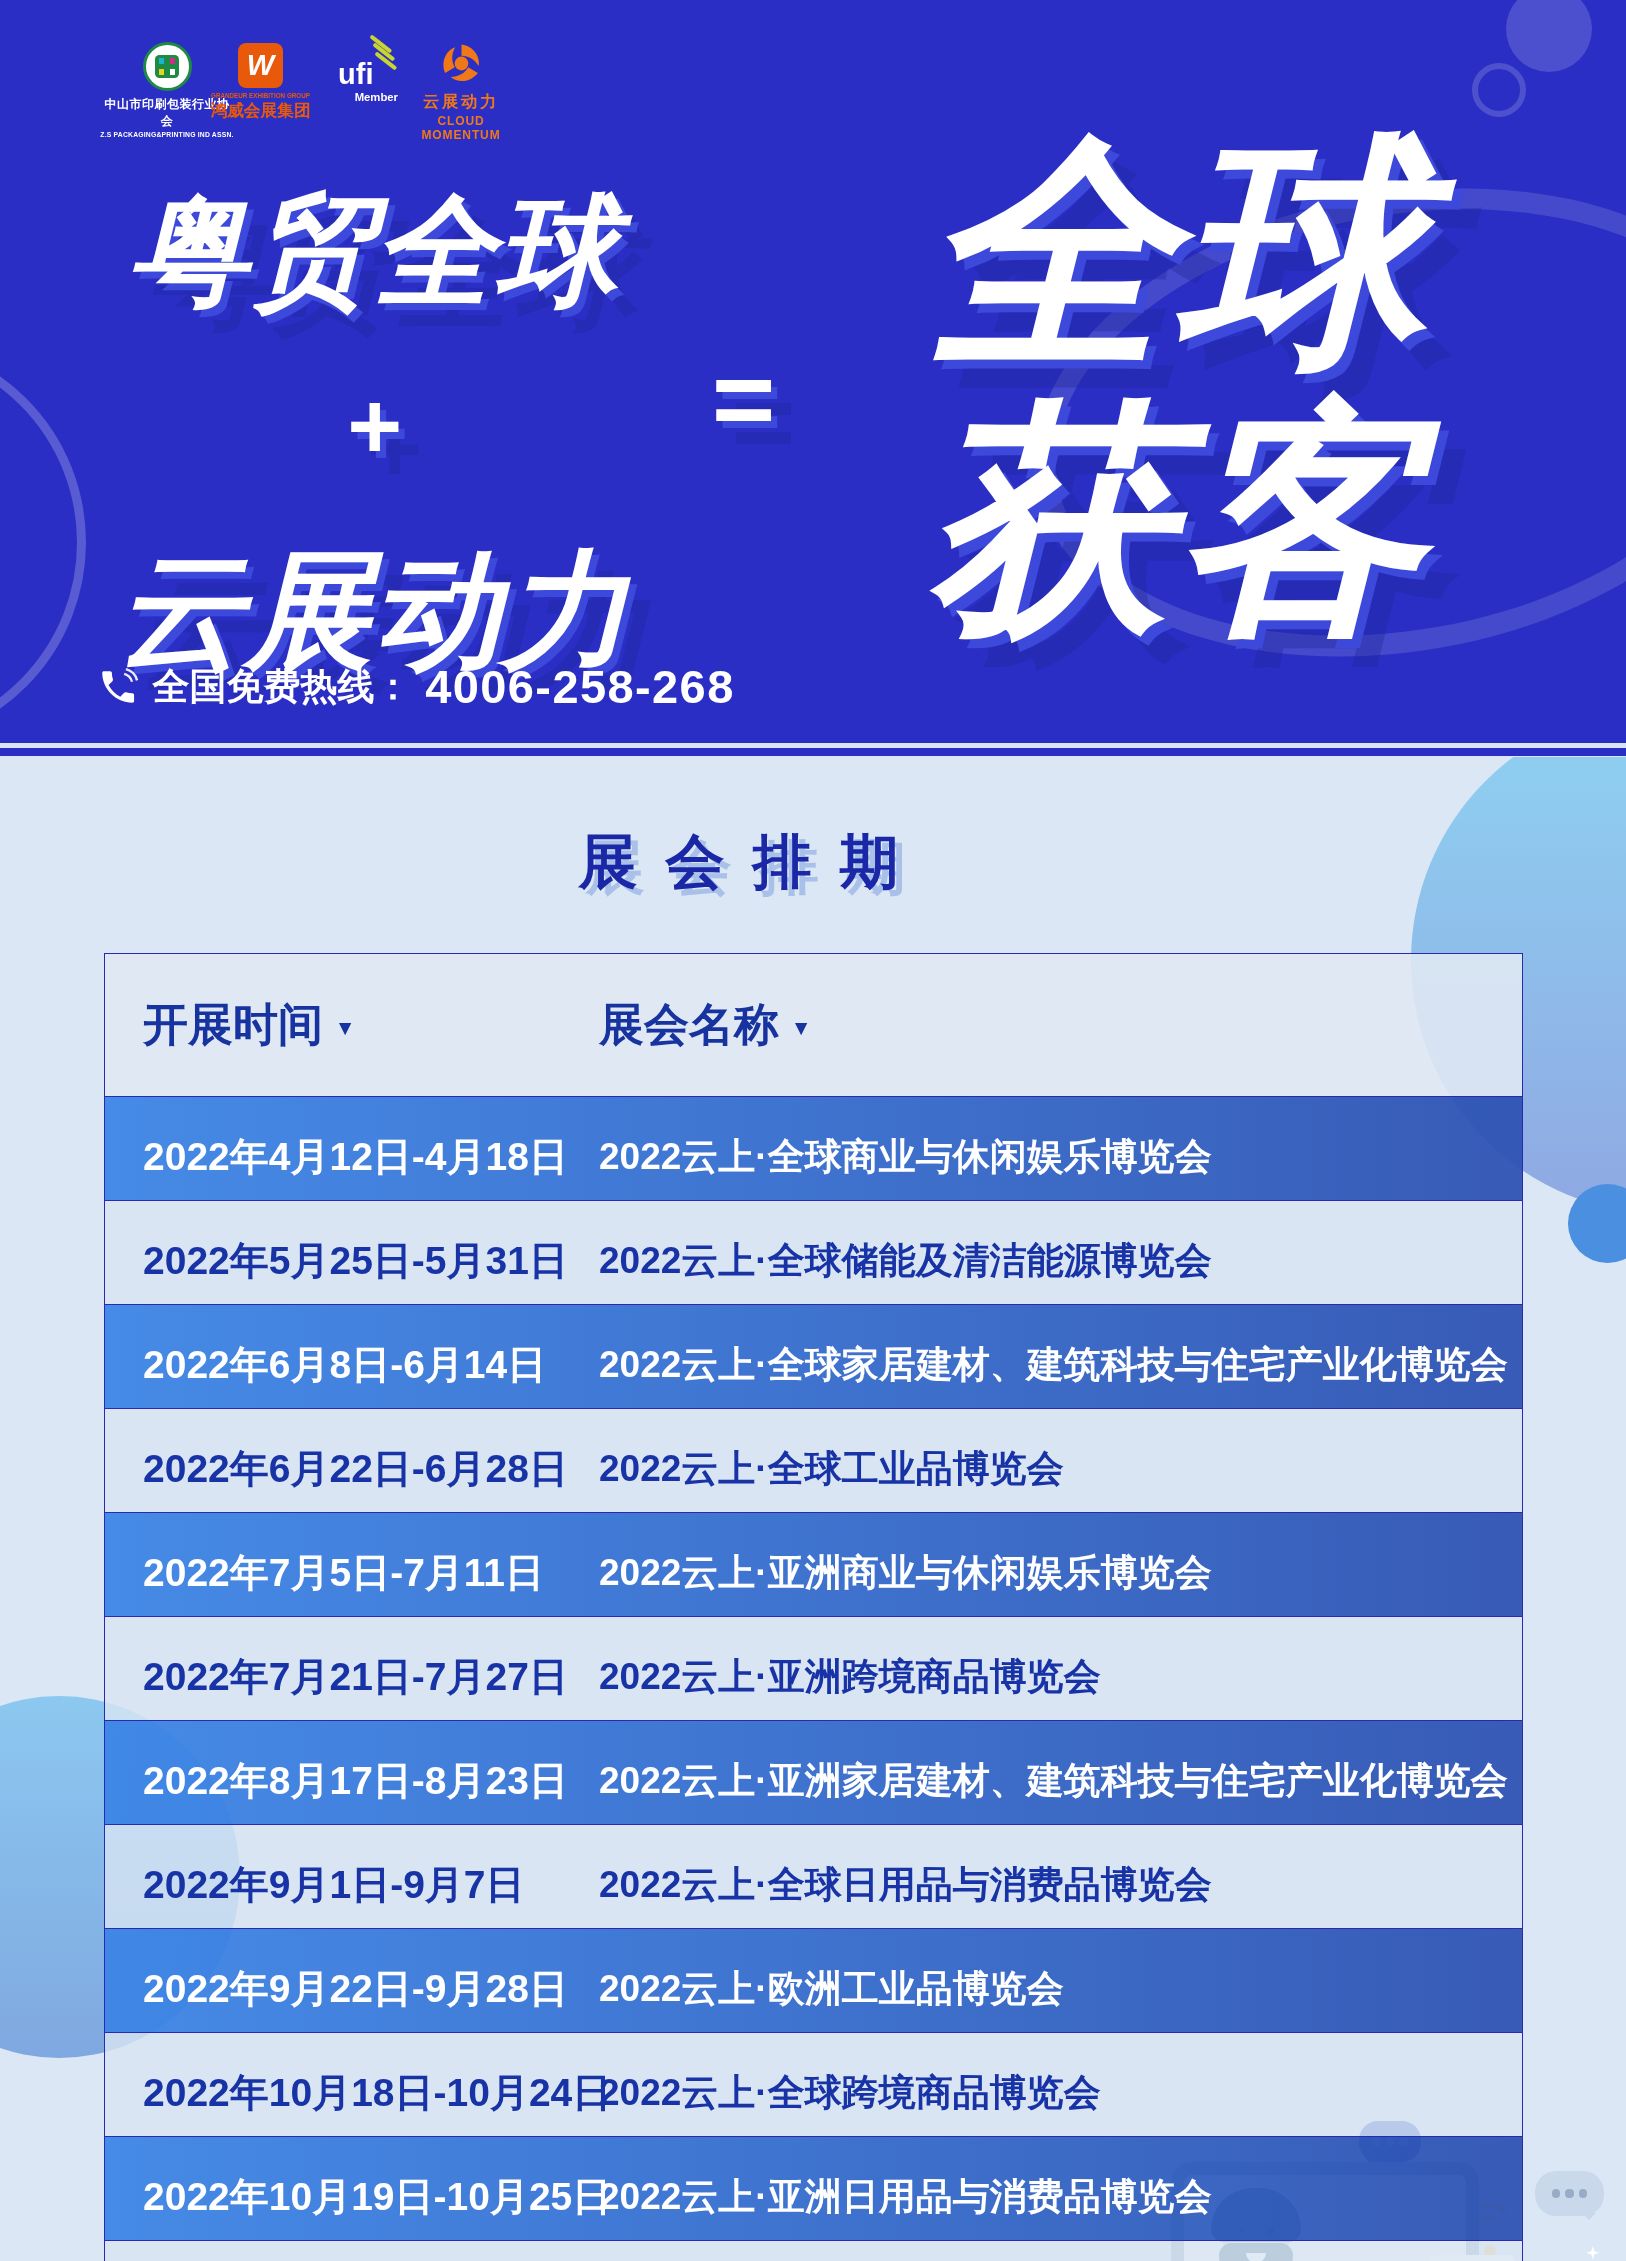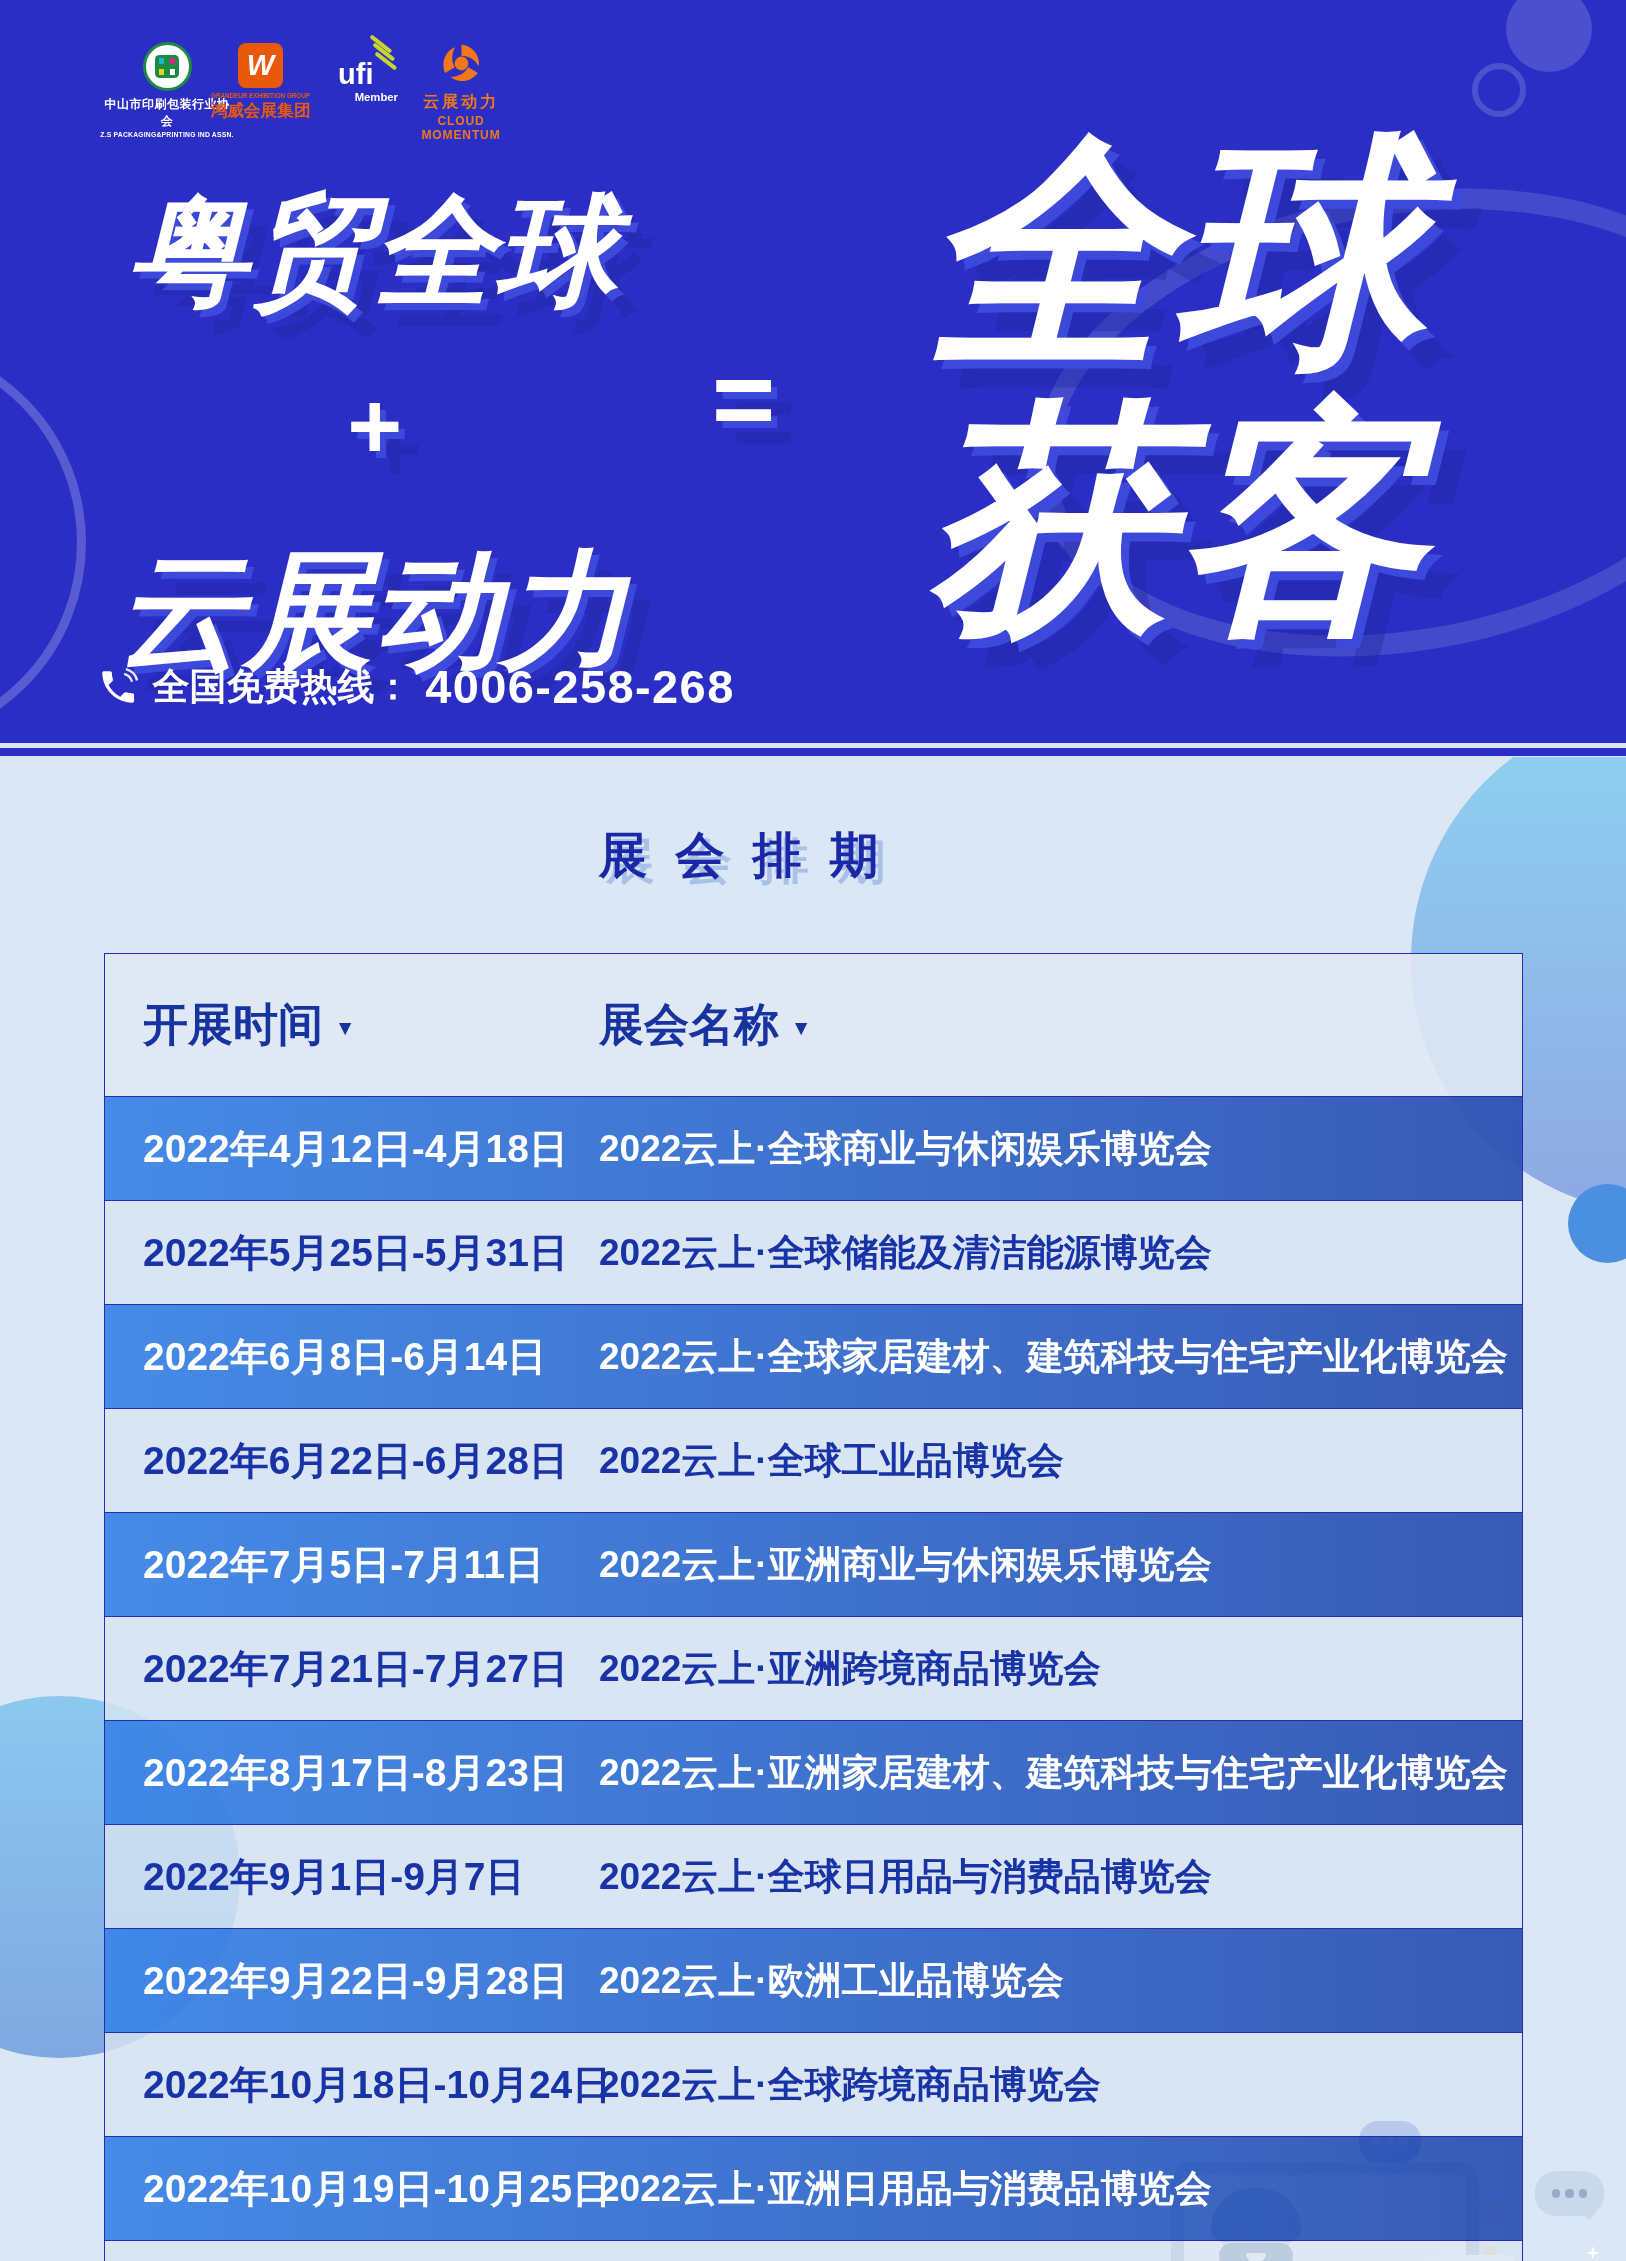--- a/index.html
+++ b/index.html
@@ -67,21 +67,21 @@
 
   
   .bodyarea{position:absolute;left:0;top:757px;width:1627px;height:1961px;background:#DBE7F4;overflow:hidden;}
   .circle-topright{position:absolute;left:1411px;top:-50px;width:507px;height:507px;border-radius:50%;
                    background:linear-gradient(180deg,#8ED2F2 0%,#8FA8E2 100%);}
   .circle-right-small{position:absolute;left:1568px;top:427px;width:79px;height:79px;border-radius:50%;background:#4A8FE0;}
   .circle-left-big{position:absolute;left:-122px;top:939px;width:362px;height:362px;border-radius:50%;
                    background:linear-gradient(180deg,#8CC8F0 0%,#7FA8E0 100%);}
 
   .sched-title{position:absolute;left:0;top:66px;width:1477px;text-align:center;
-               font-size:49px;font-weight:900;letter-spacing:28px;text-indent:28px;color:#1A28A8;
+               font-size:59px;font-weight:900;letter-spacing:28px;text-indent:28px;color:#1A28A8;
                text-shadow:7.2px 6.3px 0 #A9C0E8;}
 
   
   .illu{position:absolute;left:0;top:0;width:1627px;height:1961px;z-index:1;}
   .illu *{position:absolute;}
   .monitor{left:1171px;top:1405px;width:308px;height:335px;border:13.6px solid #8FA6BF;border-radius:20.4px;background:#EDF3F9;overflow:hidden;}
   .man-hair{left:27px;top:12.7px;width:90px;height:54px;background:#4E7086;border-radius:45px 45px 13.6px 13.6px;}
   .man-face{left:38px;top:32px;width:68px;height:59px;background:#F5CEC2;border-radius:48%;}
   .man-beard{left:35px;top:68px;width:74px;height:42px;background:#4E7086;border-radius:13.6px 13.6px 32px 32px;}
   .man-smile{left:62px;top:78px;width:20px;height:10px;background:#fff;border-radius:0 0 10px 10px;}
@@ -103,21 +103,21 @@
   .sparkle{background:#fff;clip-path:polygon(50% 0,61% 39%,100% 50%,61% 61%,50% 100%,39% 61%,0 50%,39% 39%);}
   .sp2{left:1586px;top:1489px;width:13.6px;height:13.6px;}
 
   
   .sched-table{position:absolute;left:104px;top:196px;width:1419px;border:1.4px solid #2A2AB0;z-index:2;}
   .thead{position:relative;height:142px;background:rgba(223,232,243,0.90);}
   .th{position:absolute;top:0;height:142px;line-height:142px;font-size:45px;font-weight:900;color:#17339F;cursor:pointer;}
   .th-date{left:38px;} .th-name{left:494px;}
   .th .arrow{font-size:21px;margin-left:11.8px;vertical-align:5.4px;}
   .trow{position:relative;height:104px;border-top:1.4px solid #2A2AB0;}
-  .trow span{position:absolute;top:0;height:104px;line-height:104px;white-space:nowrap;}
+  .trow span{position:absolute;top:8px;height:104px;line-height:104px;white-space:nowrap;}
   .cell-date{left:38px;font-size:39px;font-weight:900;}
   .cell-name{left:494px;font-size:37px;font-weight:900;}
   .row-light{background:rgba(216,229,243,0.80);}
   .row-light span{color:#1733A6;}
   .row-blue{background:linear-gradient(90deg,rgba(60,133,230,0.94) 0%,rgba(45,82,178,0.94) 100%);}
   .row-blue span{color:#FFFFFF;}
 </style>
 </head>
 <body>
 

